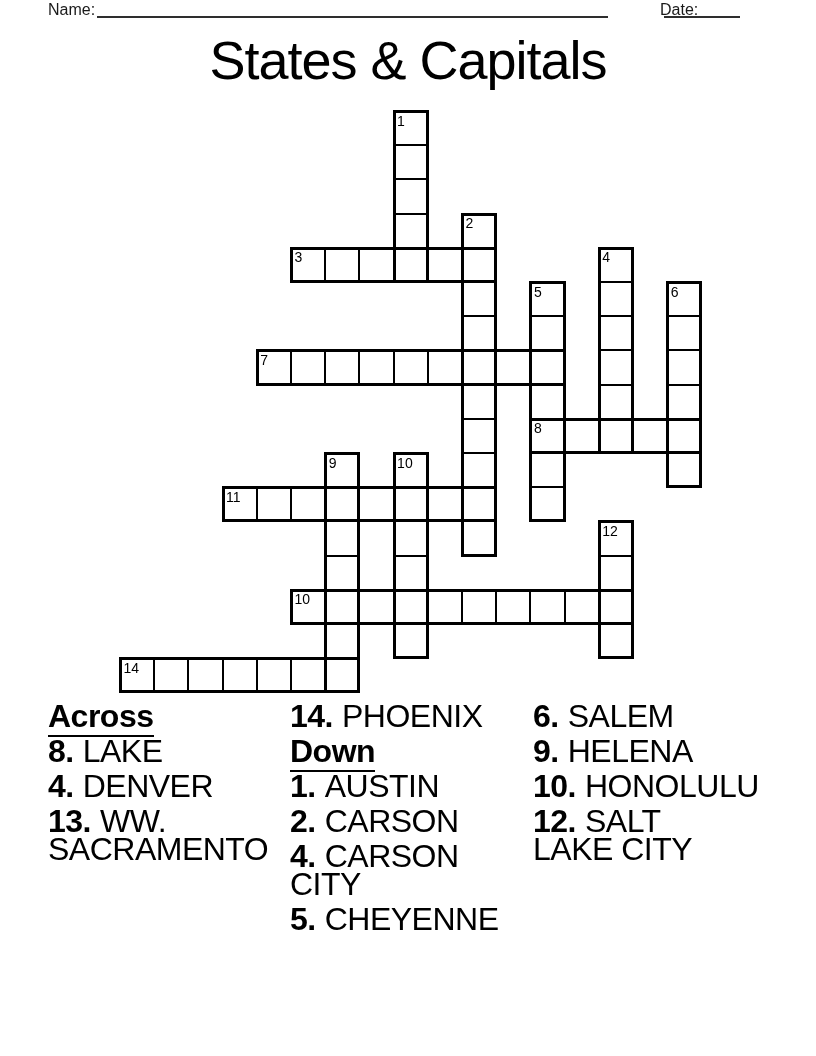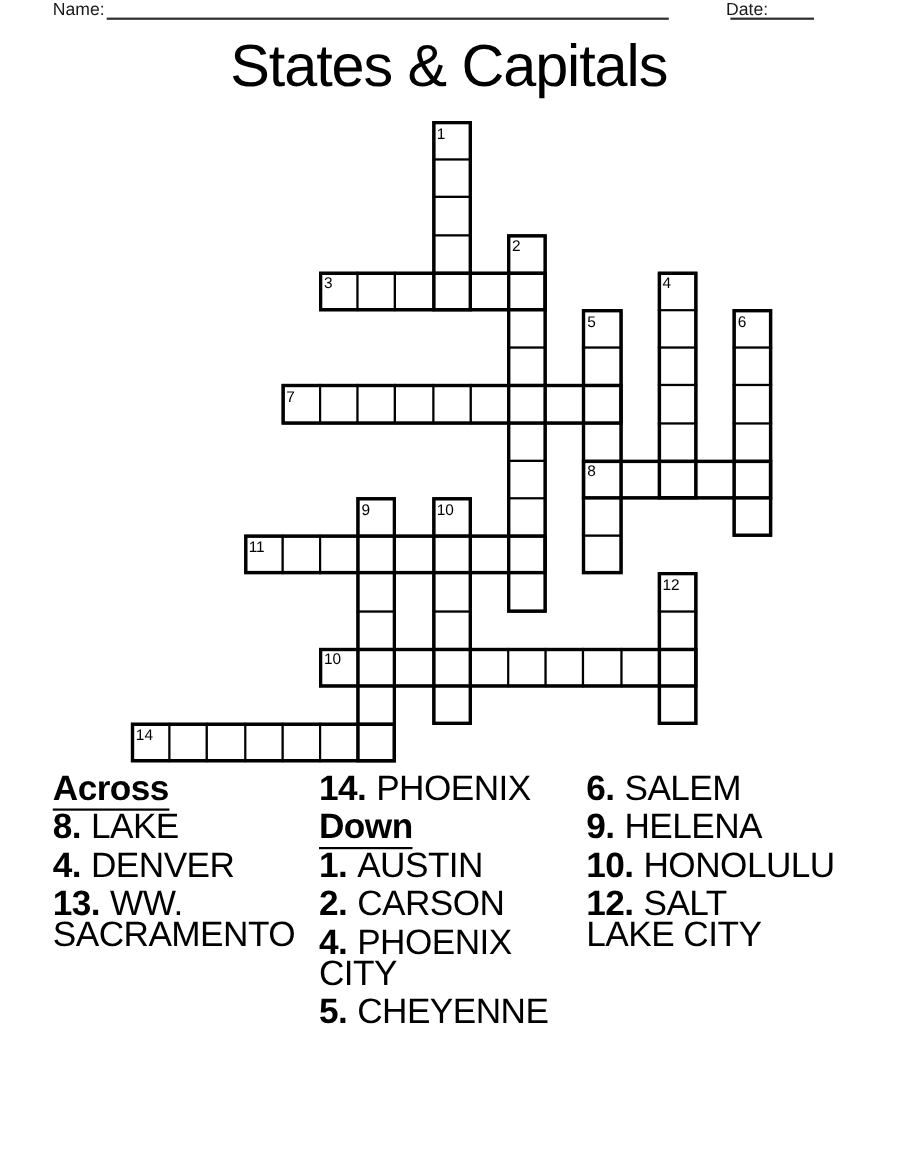--- a/index.html
+++ b/index.html
@@ -210,21 +210,21 @@
     <div class="clue-heading"><span>Across</span></div>
     <div class="clue-item"><span class="clue-num">8.</span><span class="clue-text">LAKE</span></div>
     <div class="clue-item"><span class="clue-num">4.</span><span class="clue-text">DENVER</span></div>
     <div class="clue-item"><span class="clue-num">13.</span><span class="clue-text">WW. SACRAMENTO</span></div>
   </div>
 <div class="clue-col" id="clue-col-1">
     <div class="clue-item"><span class="clue-num">14.</span><span class="clue-text">PHOENIX</span></div>
     <div class="clue-heading"><span>Down</span></div>
     <div class="clue-item"><span class="clue-num">1.</span><span class="clue-text">AUSTIN</span></div>
     <div class="clue-item"><span class="clue-num">2.</span><span class="clue-text">CARSON</span></div>
-    <div class="clue-item"><span class="clue-num">4.</span><span class="clue-text">PHOENIX CITY</span></div>
+    <div class="clue-item"><span class="clue-num">4.</span><span class="clue-text">CARSON CITY</span></div>
     <div class="clue-item"><span class="clue-num">5.</span><span class="clue-text">CHEYENNE</span></div>
   </div>
 <div class="clue-col" id="clue-col-2">
     <div class="clue-item"><span class="clue-num">6.</span><span class="clue-text">SALEM</span></div>
     <div class="clue-item"><span class="clue-num">9.</span><span class="clue-text">HELENA</span></div>
     <div class="clue-item"><span class="clue-num">10.</span><span class="clue-text">HONOLULU</span></div>
     <div class="clue-item"><span class="clue-num">12.</span><span class="clue-text">SALT LAKE CITY</span></div>
   </div>
 
 </body></html>

